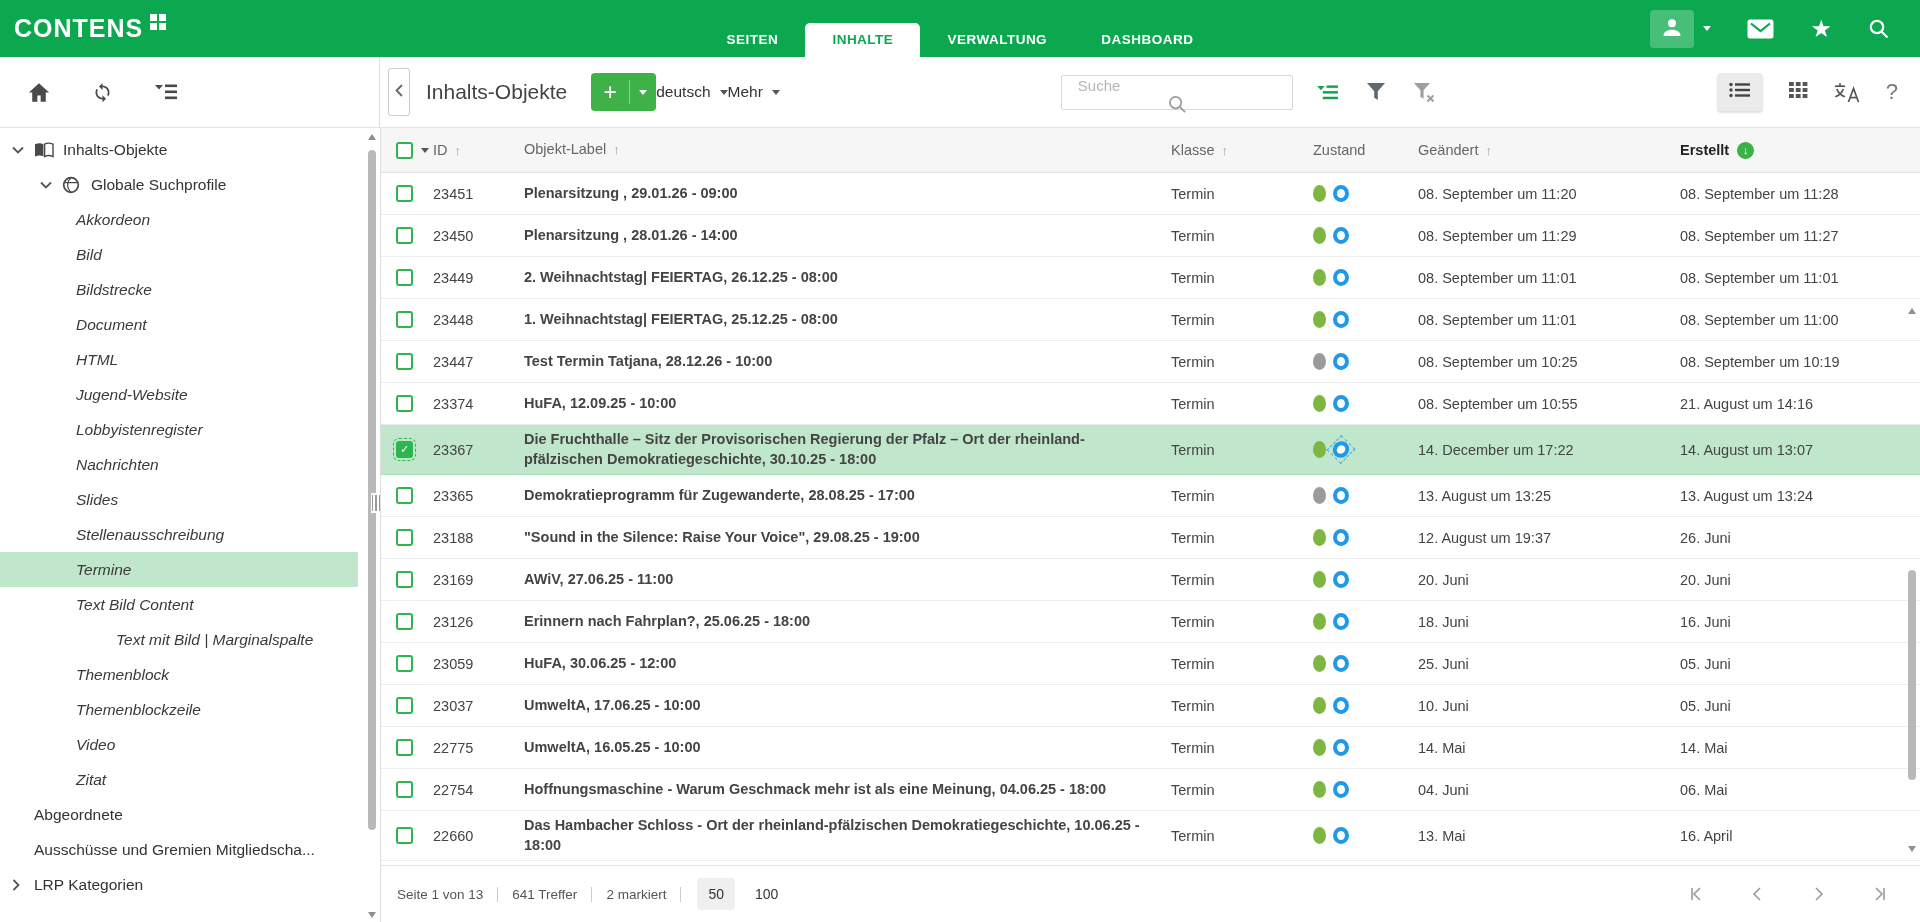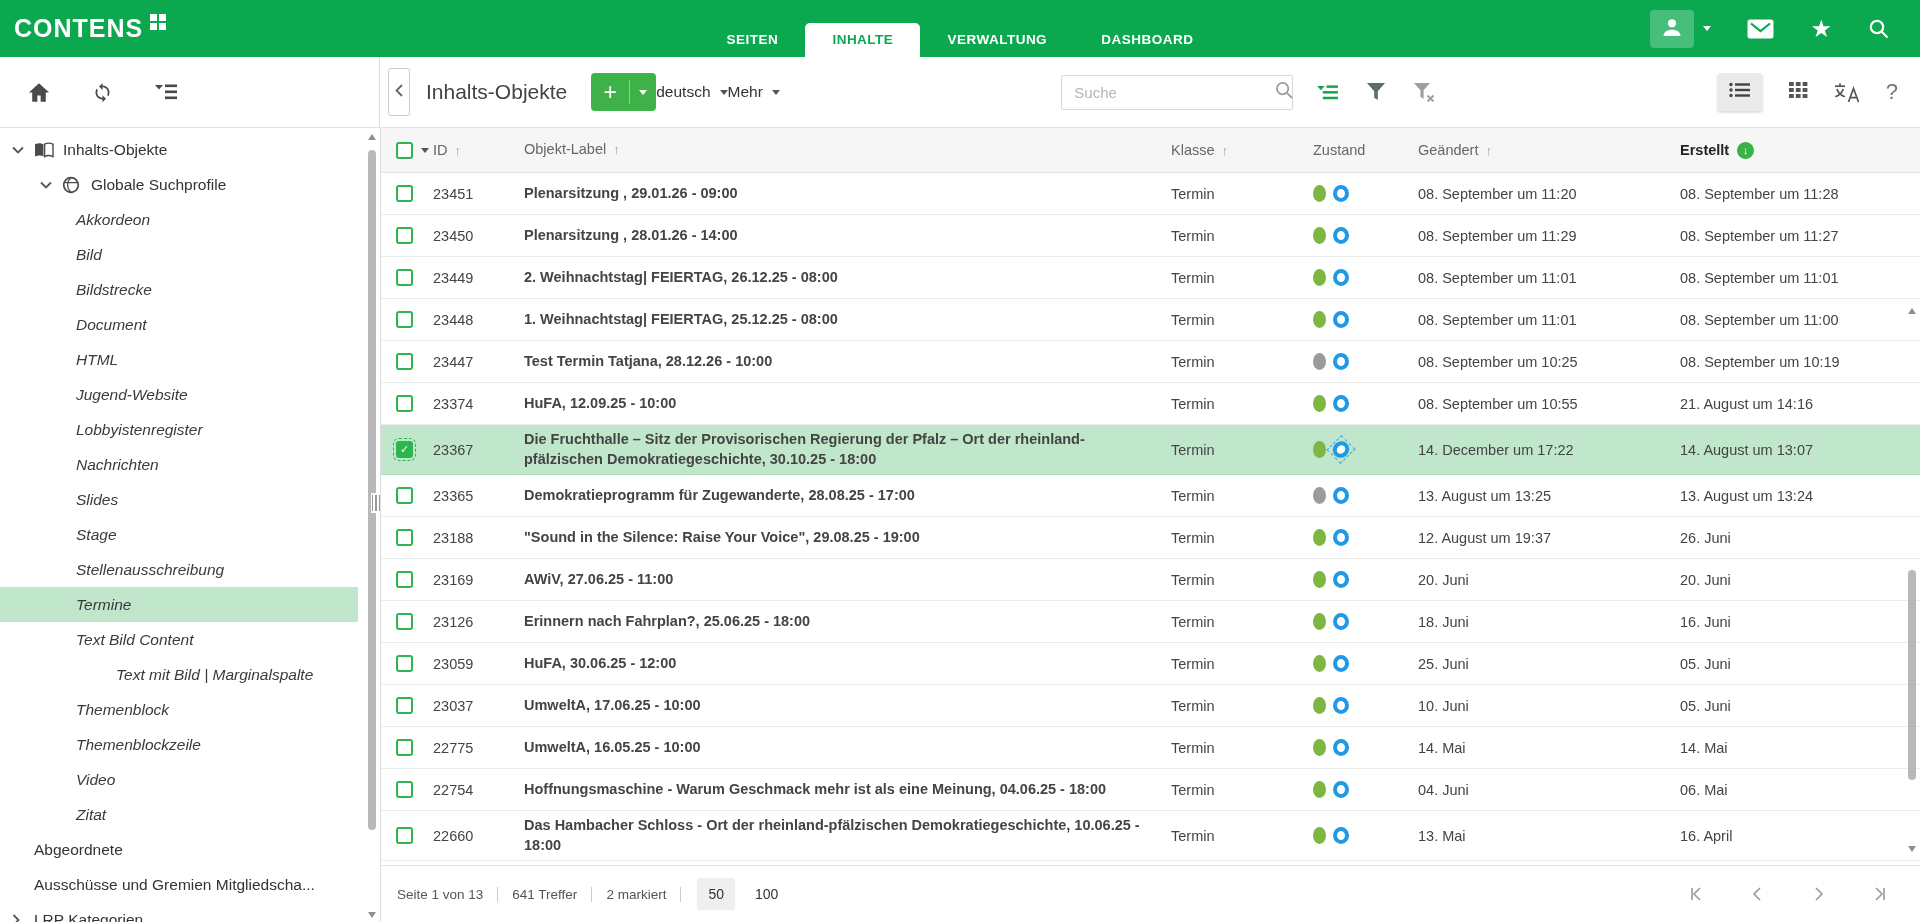--- a/index.html
+++ b/index.html
@@ -28,21 +28,21 @@
   .subbar-left{width:380px;flex:none;display:flex;align-items:center;gap:42px;padding-left:28px;box-sizing:border-box;border-right:1px solid #ddd;}
   .sb-ic{display:flex;align-items:center;cursor:pointer;}
   .subbar-main{flex:1;display:flex;align-items:center;padding:0 22px 0 8px;}
   .collapse-btn{width:20px;height:46px;border:1px solid #ccc;border-radius:3px;display:flex;align-items:center;justify-content:center;cursor:pointer;margin-right:16px;background:#fff;}
   .page-title{font-size:21px;color:#444;font-weight:400;margin-right:24px;white-space:nowrap;}
   .split-btn{height:38px;background:#3eb149;border-radius:4px;display:flex;align-items:center;cursor:pointer;overflow:hidden;}
   .split-btn .plus{width:38px;text-align:center;color:#fff;font-size:23px;font-weight:400;line-height:36px;}
   .split-btn .divider{width:1px;height:24px;background:rgba(255,255,255,.4);}
   .split-btn .caret-cell{width:26px;display:flex;justify-content:center;}
   .dd{display:flex;align-items:center;gap:9px;font-size:15.5px;color:#333;cursor:pointer;white-space:nowrap;}
-  .search-wrap{margin-left:auto;width:232px;height:35px;border:1px solid #d9d9d9;border-radius:2px;display:flex;align-items:center;padding:0 10px;box-sizing:border-box;background:#fff;}
+  .search-wrap{margin-left:auto;width:232px;height:35px;border:1px solid #d9d9d9;border-radius:2px;display:flex;align-items:center;padding:0 10px;box-sizing:border-box;background:#fff;flex-direction:column;}
   .search-wrap input{border:0;outline:0;flex:1;font-size:15px;font-family:"Liberation Sans",sans-serif;color:#333;background:transparent;}
   .search-wrap input::placeholder{color:#b5b5b5;}
   .filter-group{display:flex;align-items:center;gap:27px;margin-left:24px;}
   .views-group{margin-left:auto;display:flex;align-items:center;gap:26px;}
   .view-btn-active{width:46px;height:38px;background:#ebebeb;border-radius:4px;display:flex;align-items:center;justify-content:center;box-shadow:0 2px 2px rgba(0,0,0,.12);cursor:pointer;}
   .help-glyph{font-size:22px;color:#777;cursor:pointer;}
 
   
   .content{flex:1;display:flex;overflow:hidden;}
   .sidebar{width:380px;flex:none;border-right:1px solid #ddd;position:relative;overflow:hidden;background:#fff;}
@@ -324,23 +324,20 @@
           <div class="tree-item" style="padding-left: 76px;">
             <span class="tree-lbl it">Lobbyistenregister</span>
           </div>
           <div class="tree-item" style="padding-left: 76px;">
             <span class="tree-lbl it">Nachrichten</span>
           </div>
           <div class="tree-item" style="padding-left: 76px;">
             <span class="tree-lbl it">Slides</span>
           </div>
           <div class="tree-item" style="padding-left: 76px;">
-            <span class="tree-lbl it">Stage</span>
-          </div>
-          <div class="tree-item" style="padding-left: 76px;">
             <span class="tree-lbl it">Stellenausschreibung</span>
           </div>
           <div class="tree-item selected" style="padding-left: 76px;">
             <span class="tree-lbl it">Termine</span>
           </div>
           <div class="tree-item" style="padding-left: 76px;">
             <span class="tree-lbl it">Text Bild Content</span>
           </div>
           <div class="tree-item" style="padding-left: 116px;">
             <span class="tree-lbl it">Text mit Bild | Marginalspalte</span>

